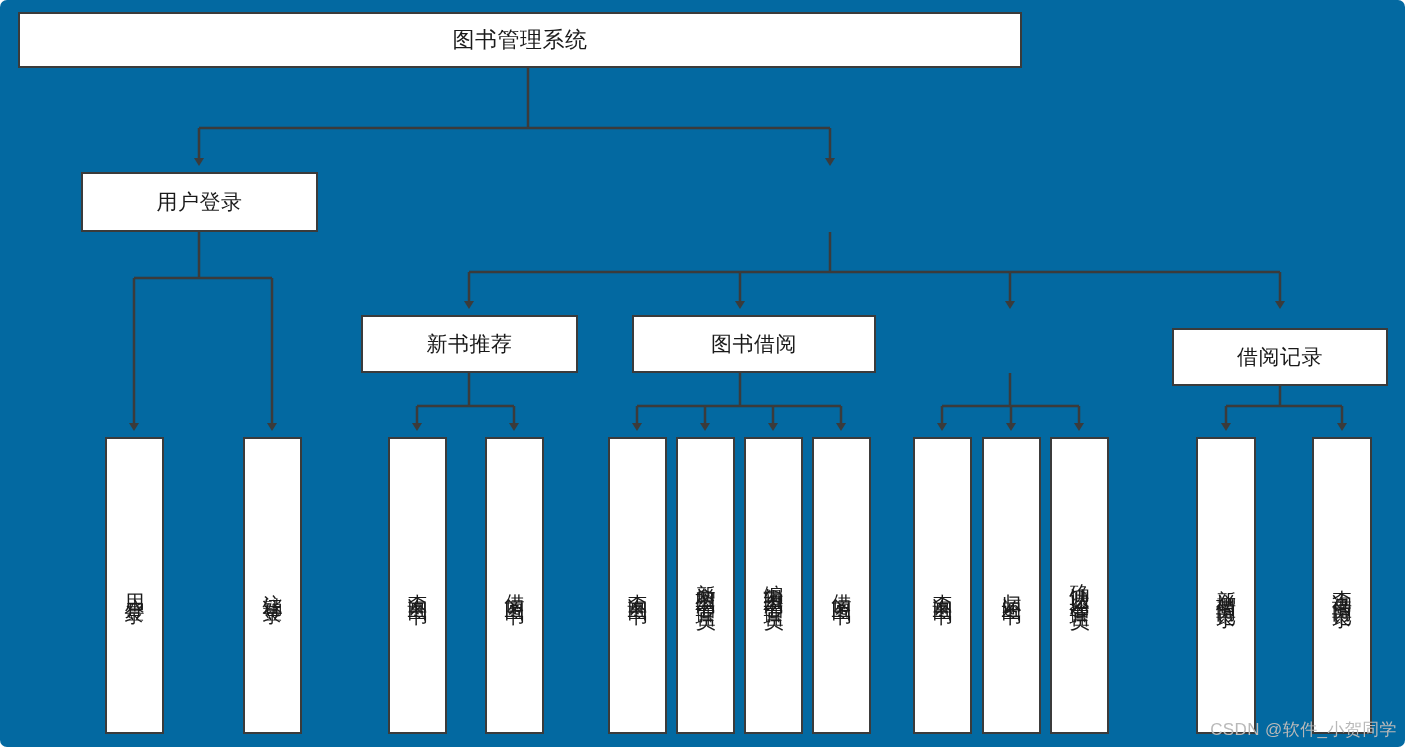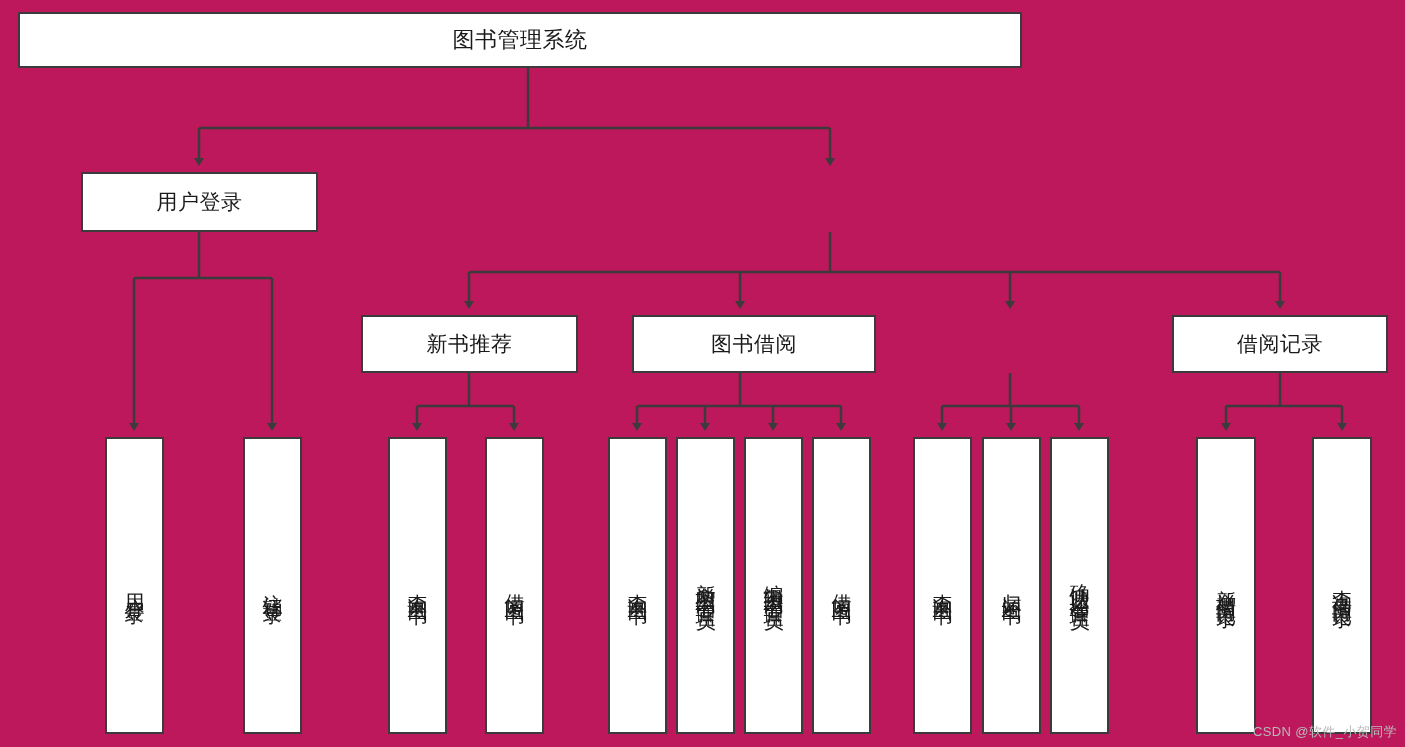--- a/index.html
+++ b/index.html
@@ -7,22 +7,23 @@
     padding: 0;
     background: #ffffff;
   }
   body {
     font-family: "Liberation Sans", "DejaVu Sans", sans-serif;
   }
   #canvas {
     position: relative;
     width: 1405px;
     height: 747px;
-    background: #be185d;
+    background: #0369a1;
     overflow: hidden;
+    border-radius: 7px;
   }
   svg.edges {
     position: absolute;
     left: 0;
     top: 0;
     width: 1405px;
     height: 747px;
     pointer-events: none;
   }
   .node {
@@ -48,21 +49,21 @@
     padding: 4px 0;
     text-align: center;
   }
   .node.root {
     font-size: 22px;
   }
   .watermark {
     position: absolute;
     right: 8px;
     bottom: 6px;
-    font-size: 13px;
+    font-size: 17px;
     color: #b9b9b9;
     white-space: nowrap;
     letter-spacing: 0.4px;
   }
 </style>
 </head>
 <body>
 
 <div id="canvas">
 
@@ -123,21 +124,21 @@
   <div class="node horiz" style="left:81px; top:172px; width:237px; height:60px;">
     <span>用户登录</span>
   </div>
 
   <div class="node horiz" style="left:361px; top:315px; width:217px; height:58px;">
     <span>新书推荐</span>
   </div>
   <div class="node horiz" style="left:632px; top:315px; width:244px; height:58px;">
     <span>图书借阅</span>
   </div>
-  <div class="node horiz" style="left:1172px; top:315px; width:216px; height:58px;">
+  <div class="node horiz" style="left:1172px; top:328px; width:216px; height:58px;">
     <span>借阅记录</span>
   </div>
 
   <div class="node vert" style="left:105px; top:437px; width:59px; height:297px;">
     <span>用户登录</span>
   </div>
   <div class="node vert" style="left:243px; top:437px; width:59px; height:297px;">
     <span>注销登录</span>
   </div>
   <div class="node vert" style="left:388px; top:437px; width:59px; height:297px;">

